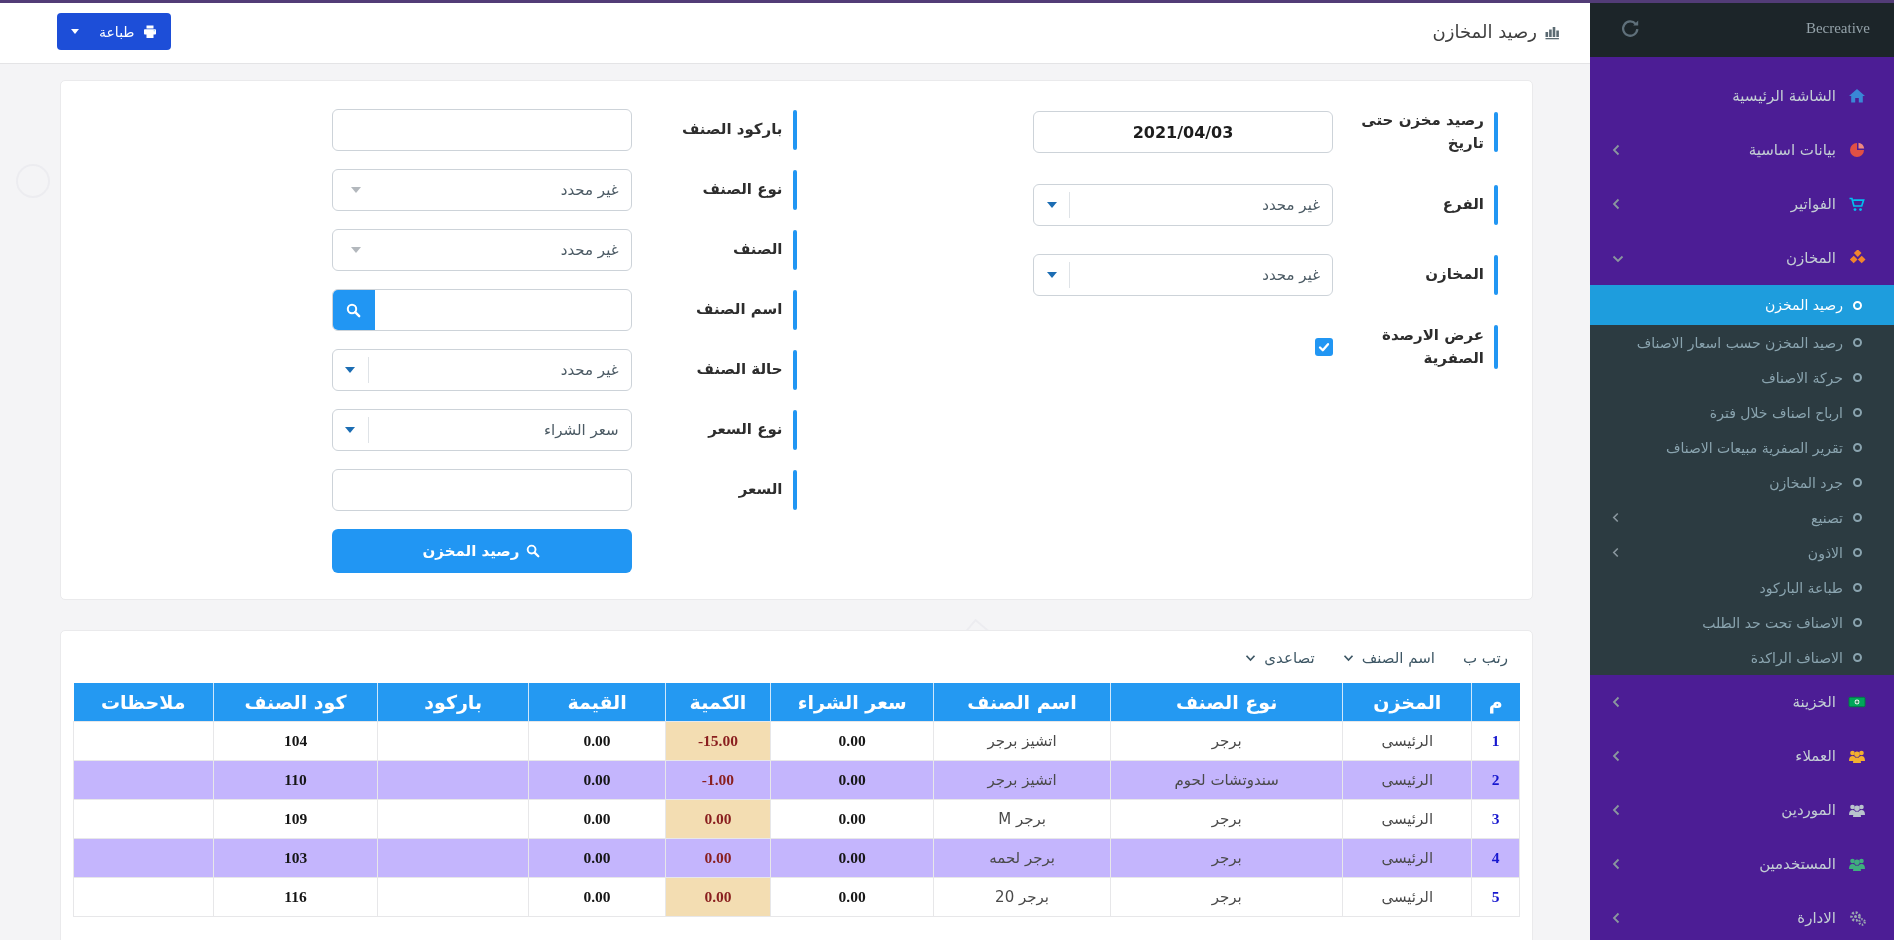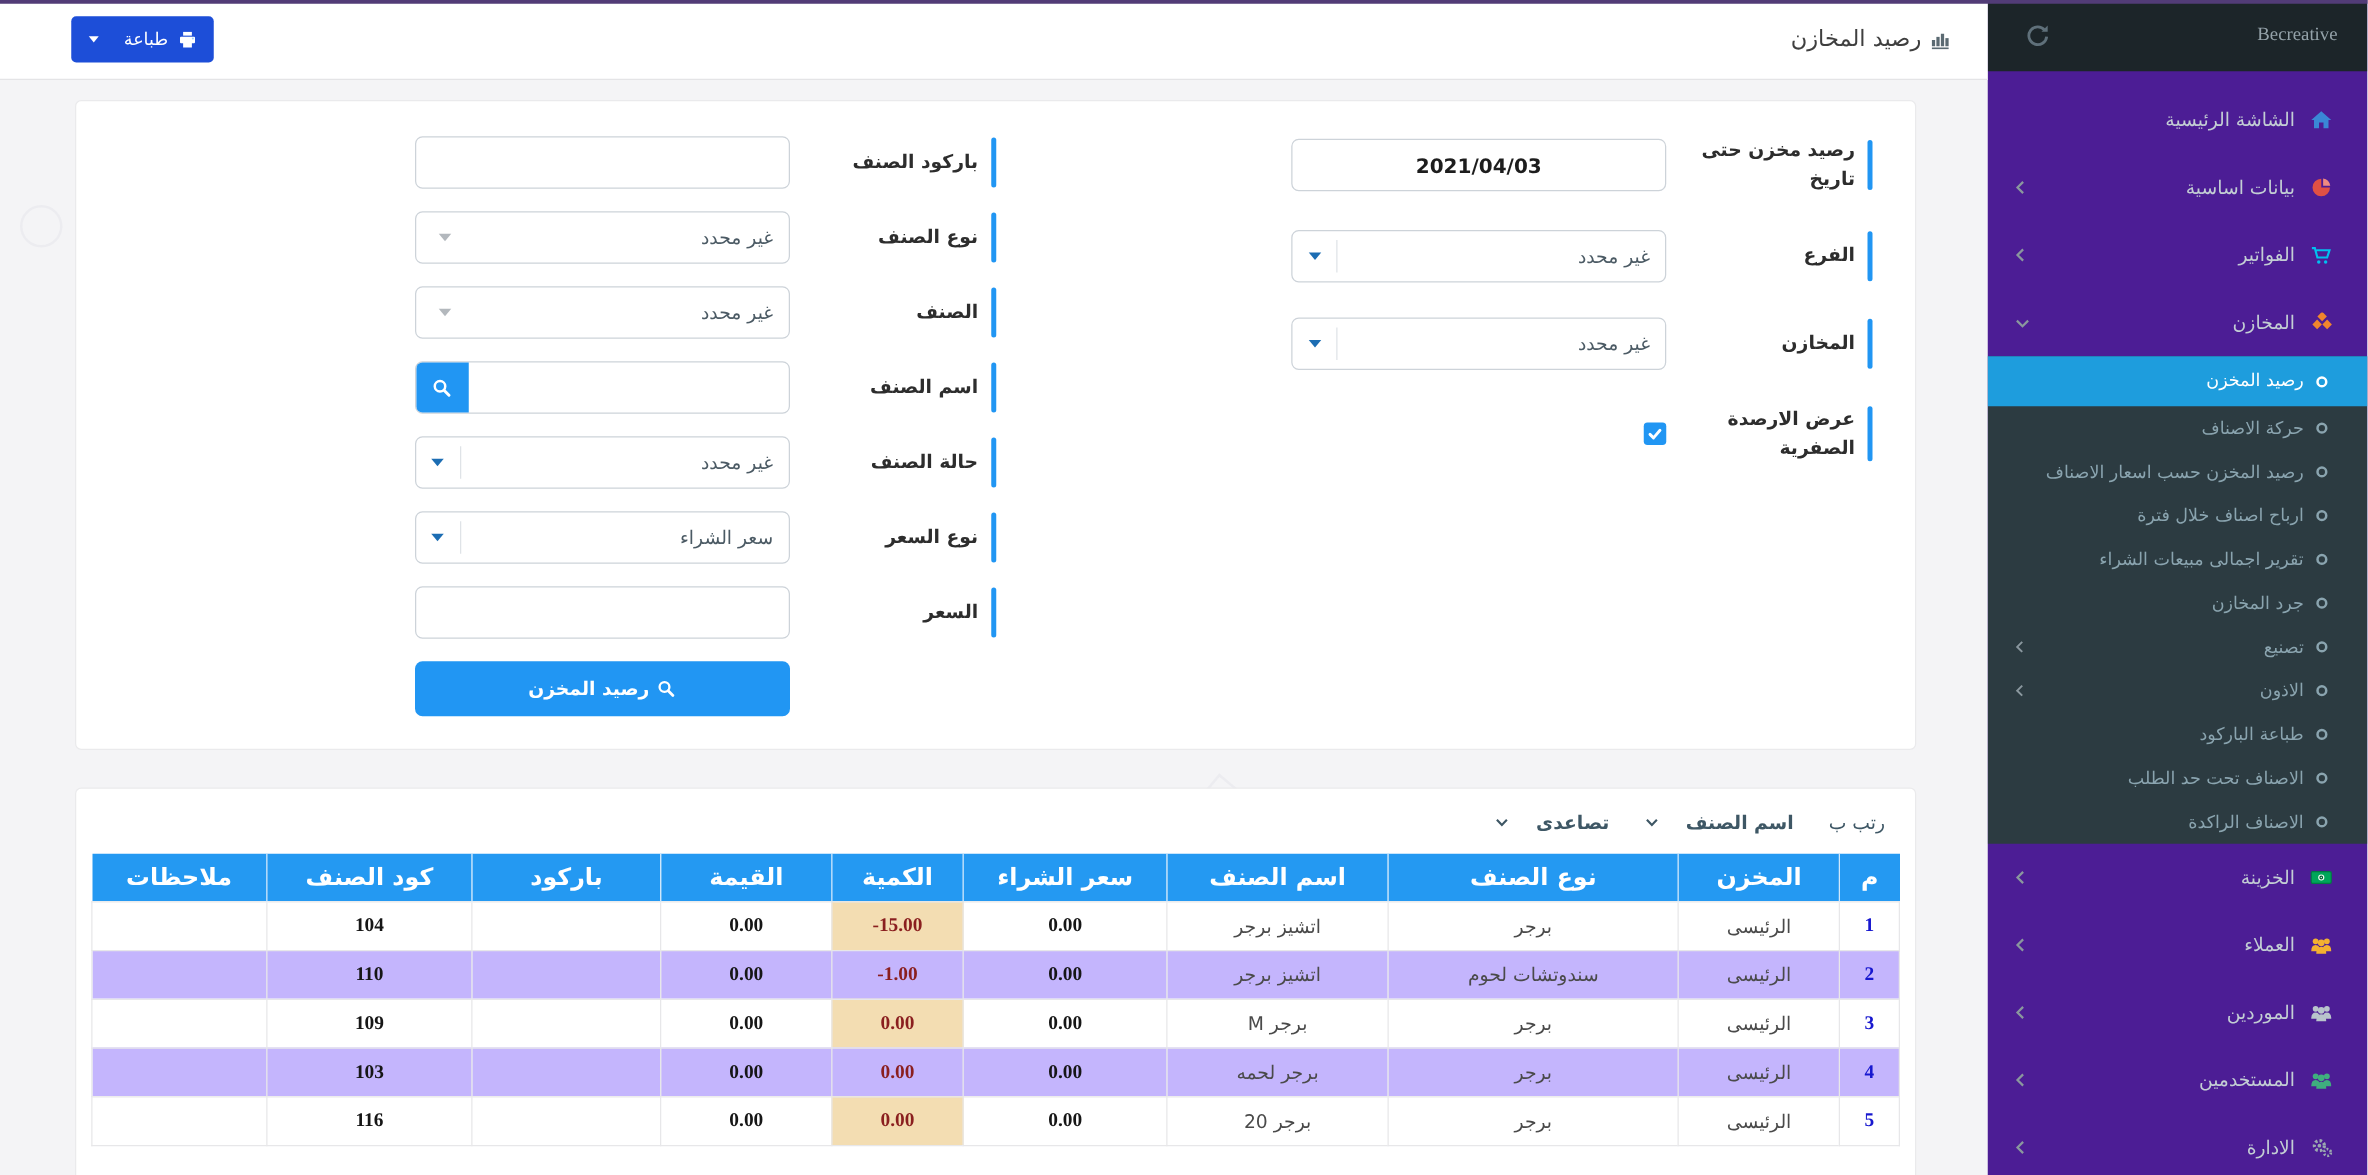--- a/index.html
+++ b/index.html
@@ -55,21 +55,21 @@
   .s2-left { width: 36px; height: 26px; display: flex; align-items: center; justify-content: center; border-right: 1px solid #dfe3e7; }
   .search-wrap { padding: 0; overflow: hidden; }
   .search-wrap input { flex: 1; border: none; height: 100%; font-size: 15px; padding: 0 12px; background: transparent; }
   .search-btn { width: 42px; height: 42px; flex-shrink: 0; background: #2196f3; border: none; display: flex; align-items: center; justify-content: center; cursor: pointer; }
   .checkbox { width: 18px; height: 18px; background: #2196f3; border-radius: 3px; display: flex; align-items: center; justify-content: center; cursor: pointer; }
   .submit-btn { width: 300px; height: 44px; background: #2196f3; color: #fff; border: none; border-radius: 6px; font-size: 15px; font-weight: bold; font-family: "DejaVu Sans", sans-serif; display: flex; align-items: center; justify-content: center; gap: 7px; cursor: pointer; }
 
   
   .table-card { margin-top: 30px; padding: 16px 12px 30px; }
   .sort-row { display: flex; align-items: center; gap: 28px; padding: 2px 12px 16px; color: #3e5765; font-size: 15px; }
-  .sort-select { display: flex; align-items: center; gap: 22px; cursor: pointer; font-weight: bold; }
+  .sort-select { display: flex; align-items: center; gap: 8px; cursor: pointer; }
   table { width: 100%; border-collapse: collapse; table-layout: fixed; }
   th { background: #2499f2; color: #fff; font-size: 19px; font-weight: bold; height: 38px; text-align: center; border-left: 1px solid #cfe7fb; }
   th:last-child { border-left: none; }
   td { height: 39px; border: 1px solid #e7e7e9; text-align: center; font-size: 15px; background: #fff; }
   tr.alt td { background: #c4b5fd; }
   td.qty { background: #f3ddb2; color: #8a1f1f; font-weight: bold; font-family: "Liberation Serif", serif; font-size: 15.5px; margin-top: 48px; }
   td.num { font-family: "Liberation Serif", serif; font-weight: bold; color: #161616; font-size: 15.5px; }
   td.no { font-family: "Liberation Serif", serif; font-weight: bold; color: #1717cf; font-size: 15.5px; }
   td.ar { color: #4a4a4a; }
 </style>
@@ -150,33 +150,33 @@
           </span>
       </div>
 
       <div class="submenu">
         <div class="sitem active">
           <span class="c-o"></span>
           <span>رصيد المخزن</span>
         </div>
         <div class="sitem">
           <span class="c-o"></span>
+          <span>رصيد المخزن حسب اسعار الاصناف</span>
+        </div>
+        <div class="sitem">
+          <span class="c-o"></span>
           <span>حركة الاصناف</span>
         </div>
         <div class="sitem">
           <span class="c-o"></span>
-          <span>رصيد المخزن حسب اسعار الاصناف</span>
-        </div>
-        <div class="sitem">
-          <span class="c-o"></span>
           <span>ارباح اصناف خلال فترة</span>
         </div>
         <div class="sitem">
           <span class="c-o"></span>
-          <span>تقرير اجمالى مبيعات الشراء</span>
+          <span>تقرير الصفرية مبيعات الاصناف</span>
         </div>
         <div class="sitem">
           <span class="c-o"></span>
           <span>جرد المخازن</span>
         </div>
         <div class="sitem">
           <span class="c-o"></span>
           <span>تصنيع</span>
           <span class="chev">
               <svg width="8" height="11" viewBox="0 0 9 12">

